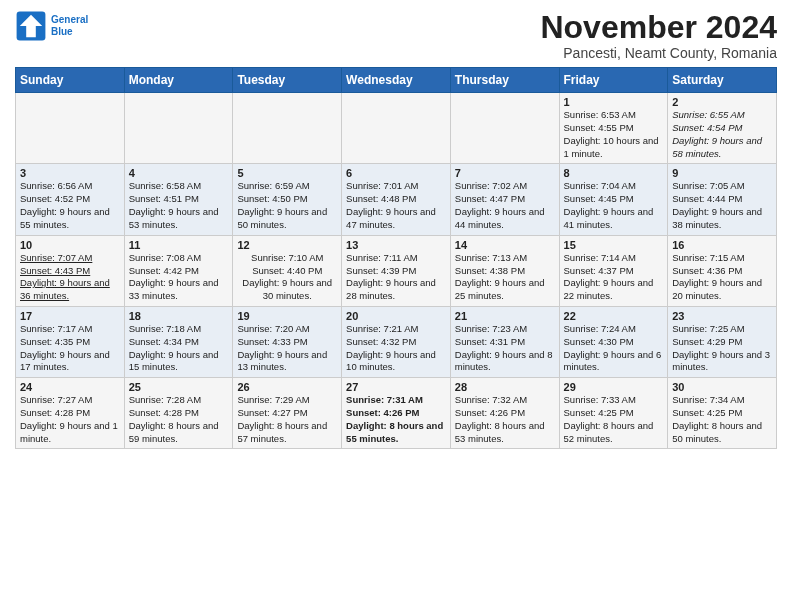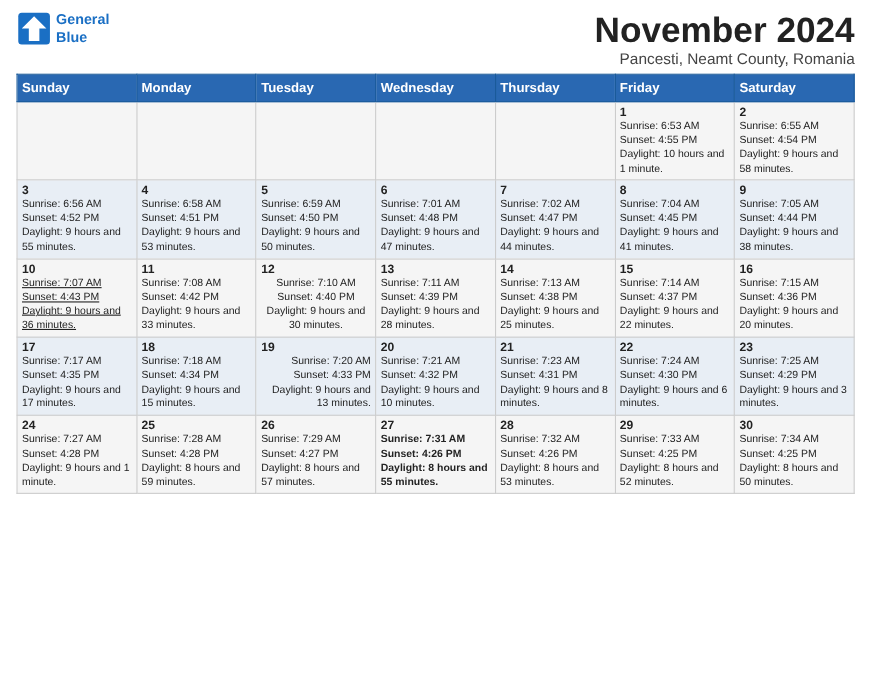--- a/index.html
+++ b/index.html
@@ -15,21 +15,21 @@
       align-items: flex-start;
       justify-content: space-between;
       margin-bottom: 2px;
     }
     .logo {
       display: flex;
       align-items: center;
       gap: 4px;
     }
     .logo-text {
-      font-size: 13px;
+      font-size: 10px;
       font-weight: bold;
       color: #333;
       line-height: 1.2;
     }
     .logo-text span {
       color: #1a6fc4;
     }
     .logo-icon {
       width: 32px;
       height: 32px;
@@ -127,21 +127,21 @@
         <td></td>
         <td></td>
         <td>
           <span class="day-num">1</span>
           <div class="day-info" style="white-space: pre-line;">Sunrise: 6:53 AM
 Sunset: 4:55 PM
 Daylight: 10 hours and 1 minute.</div>
         </td>
         <td>
           <span class="day-num">2</span>
-          <div class="day-info" style="white-space: pre-line;">Sunrise: 6:55 AM
+          <div class="day-info" style="white-space: pre-line; font-style: italic;">Sunrise: 6:55 AM
 Sunset: 4:54 PM
 Daylight: 9 hours and 58 minutes.</div>
         </td>
       </tr>
       <tr>
         <td>
           <span class="day-num">3</span>
           <div class="day-info" style="white-space: pre-line;">Sunrise: 6:56 AM
 Sunset: 4:52 PM
 Daylight: 9 hours and 55 minutes.</div>
@@ -235,21 +235,21 @@
 Daylight: 9 hours and 17 minutes.</div>
         </td>
         <td>
           <span class="day-num">18</span>
           <div class="day-info" style="white-space: pre-line;">Sunrise: 7:18 AM
 Sunset: 4:34 PM
 Daylight: 9 hours and 15 minutes.</div>
         </td>
         <td>
           <span class="day-num">19</span>
-          <div class="day-info" style="white-space: pre-line; text-align: right;">Sunrise: 7:20 AM
+          <div class="day-info" style="white-space: pre-line;">Sunrise: 7:20 AM
 Sunset: 4:33 PM
 Daylight: 9 hours and 13 minutes.</div>
         </td>
         <td>
           <span class="day-num">20</span>
           <div class="day-info" style="white-space: pre-line;">Sunrise: 7:21 AM
 Sunset: 4:32 PM
 Daylight: 9 hours and 10 minutes.</div>
         </td>
         <td>

